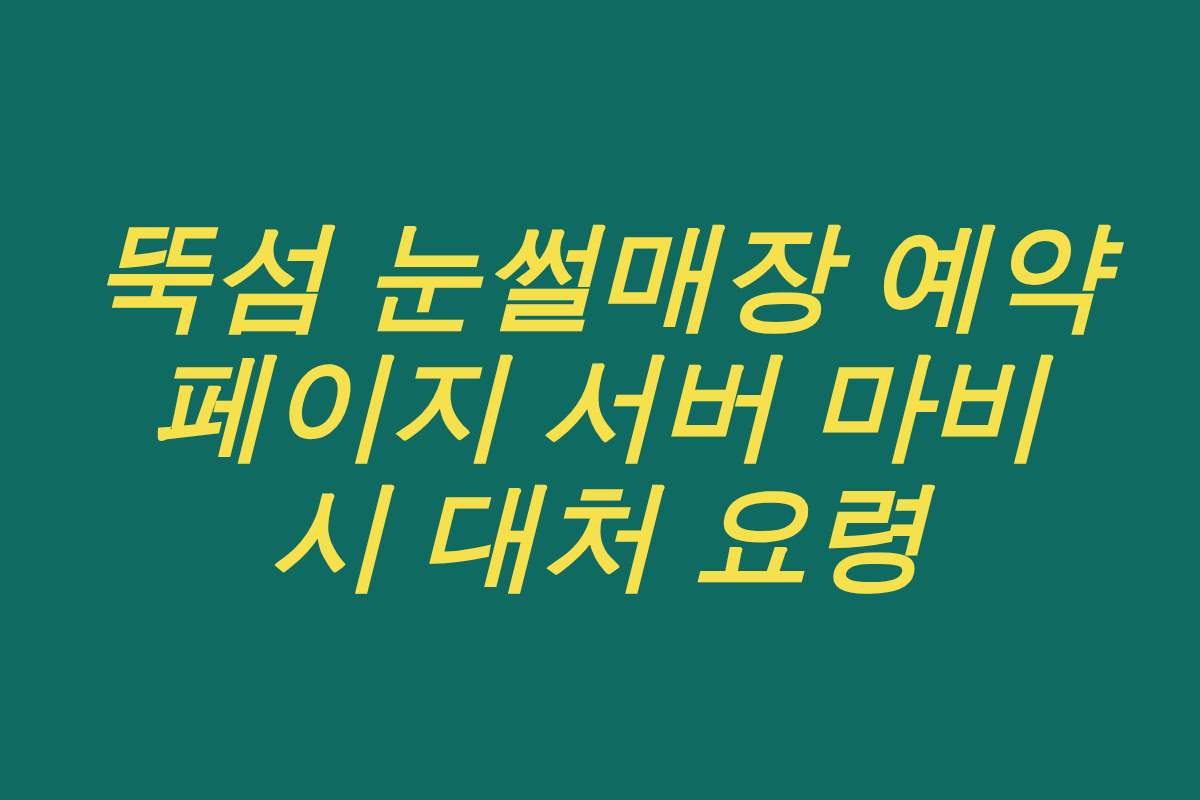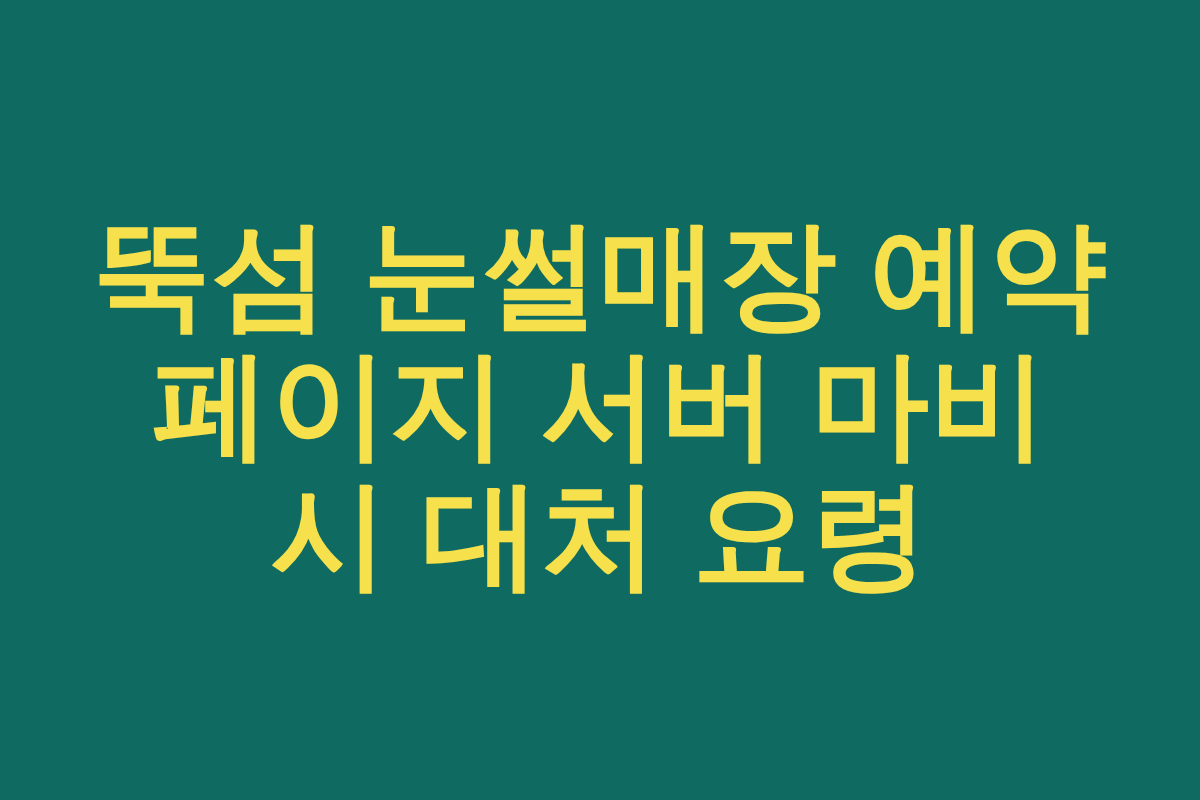--- a/index.html
+++ b/index.html
@@ -20,20 +20,21 @@
     justify-content: center;
     font-family: "Liberation Sans", "DejaVu Sans", sans-serif;
   }
 
   #headline-block {
     width: 1045px;
     margin: 8px auto;
     text-align: center;
     
     transform: translateY(4px);
+    font-style: italic;
   }
 
   
   #headline {
     display: block;
     color: #f6e04b;
     font-size: 118px;
     line-height: 130px;
     font-weight: 700;
     letter-spacing: 0.5px;

